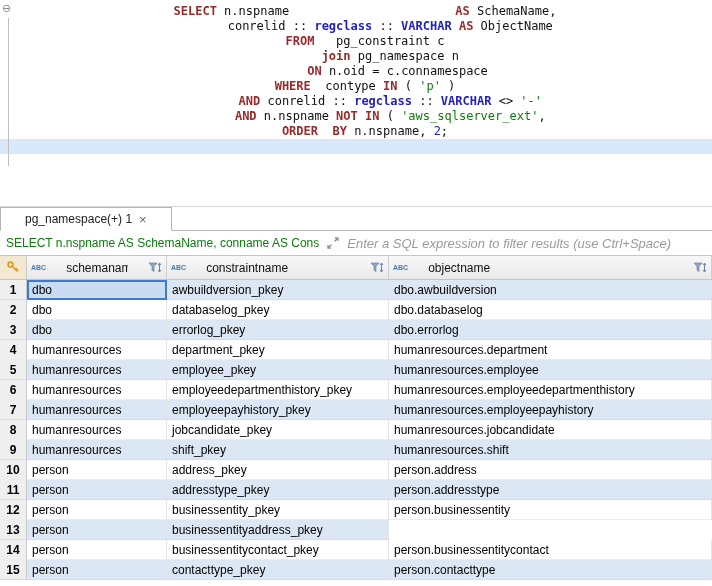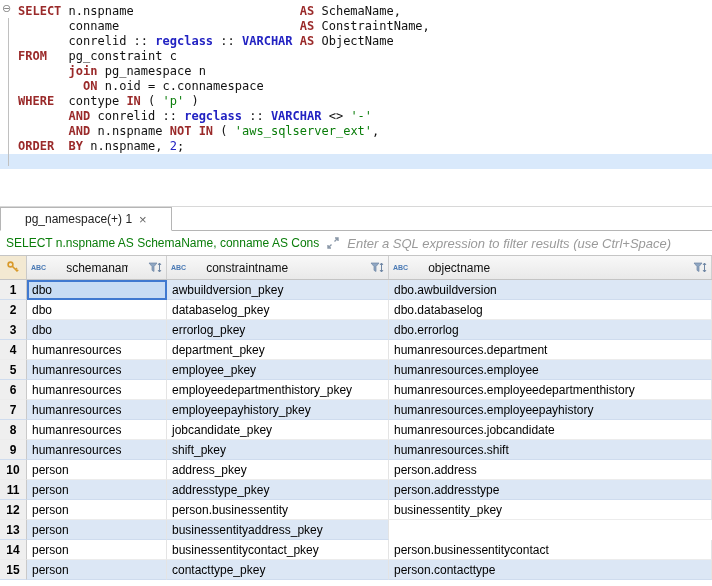--- a/index.html
+++ b/index.html
@@ -3,21 +3,21 @@
 <meta charset="utf-8">
 <style>
   * { margin:0; padding:0; box-sizing:border-box; }
   html,body { width:712px; height:586px; overflow:hidden; background:#fff;
               font-family:"Liberation Sans","DejaVu Sans",sans-serif; }
 
   
   .editor { position:relative; height:206px; background:#fff; padding-top:4px; }
   .gutter-line { position:absolute; left:8px; top:18px; width:1px; height:148px; background:#c0c0c0; }
   .fold-icon { position:absolute; left:2px; top:3px; font-size:11px; color:#888; line-height:11px; }
-  .code-lines { margin-left:18px; }
+  .code-lines { margin-left:18px;text-align:center; }
   .code-line { font-family:"DejaVu Sans Mono","Liberation Mono",monospace;
                font-size:12px; line-height:15px; white-space:pre; height:15px; }
   .caret-line { background:#d9e9fb; margin-left:-18px; padding-left:18px; }
   .tok-kw  { color:#9a2a2a; font-weight:bold; }
   .tok-pl  { color:#111; }
   .tok-str { color:#0a7d0a; }
   .tok-ty  { color:#2222c2; font-weight:bold; }
   .tok-num { color:#2222c2; }
 
   
@@ -55,21 +55,20 @@
   .grid-row .cell.sel { outline:2px solid #4079d0; outline-offset:-2px; background:#c8dcf4 !important; }
 </style>
 </head>
 <body>
 
 <div class="editor">
   <span class="fold-icon">⊖</span>
   <div class="gutter-line"></div>
   <div class="code-lines">
       <div class="code-line"><span class="tok-kw">SELECT</span><span class="tok-pl"> n.nspname                       </span><span class="tok-kw">AS</span><span class="tok-pl"> SchemaName,</span></div>
-      <div class="code-line"><span class="tok-pl">       conname                         </span><span class="tok-kw">AS</span><span class="tok-pl"> ConstraintName,</span></div>
       <div class="code-line"><span class="tok-pl">       conrelid :: </span><span class="tok-ty">regclass</span><span class="tok-pl"> :: </span><span class="tok-ty">VARCHAR</span><span class="tok-pl"> </span><span class="tok-kw">AS</span><span class="tok-pl"> ObjectName</span></div>
       <div class="code-line"><span class="tok-kw">FROM</span><span class="tok-pl">   pg_constraint c</span></div>
       <div class="code-line"><span class="tok-pl">       </span><span class="tok-kw">join</span><span class="tok-pl"> pg_namespace n</span></div>
       <div class="code-line"><span class="tok-pl">         </span><span class="tok-kw">ON</span><span class="tok-pl"> n.oid = c.connamespace</span></div>
       <div class="code-line"><span class="tok-kw">WHERE</span><span class="tok-pl">  contype </span><span class="tok-kw">IN</span><span class="tok-pl"> ( </span><span class="tok-str">'p'</span><span class="tok-pl"> )</span></div>
       <div class="code-line"><span class="tok-pl">       </span><span class="tok-kw">AND</span><span class="tok-pl"> conrelid :: </span><span class="tok-ty">regclass</span><span class="tok-pl"> :: </span><span class="tok-ty">VARCHAR</span><span class="tok-pl"> &lt;&gt; </span><span class="tok-str">'-'</span></div>
       <div class="code-line"><span class="tok-pl">       </span><span class="tok-kw">AND</span><span class="tok-pl"> n.nspname </span><span class="tok-kw">NOT IN</span><span class="tok-pl"> ( </span><span class="tok-str">'aws_sqlserver_ext'</span><span class="tok-pl">,</span></div>
       <div class="code-line"><span class="tok-kw">ORDER</span><span class="tok-pl">  </span><span class="tok-kw">BY</span><span class="tok-pl"> n.nspname, </span><span class="tok-num">2</span><span class="tok-pl">;</span></div>
       <div class="code-line caret-line"></div>
     </div>
@@ -202,22 +201,22 @@
       </div>
       <div class="grid-row grid-cols odd">
         <div class="cell rownum">11</div>
         <div class="cell">person</div>
         <div class="cell">addresstype_pkey</div>
         <div class="cell">person.addresstype</div>
       </div>
       <div class="grid-row grid-cols">
         <div class="cell rownum">12</div>
         <div class="cell">person</div>
+        <div class="cell">businessentity_pkey</div>
         <div class="cell">person.businessentity</div>
-        <div class="cell">businessentity_pkey</div>
       </div>
       <div class="grid-row grid-cols odd">
         <div class="cell rownum">13</div>
         <div class="cell">person</div>
         <div class="cell">businessentityaddress_pkey</div>
       </div>
       <div class="grid-row grid-cols">
         <div class="cell rownum">14</div>
         <div class="cell">person</div>
         <div class="cell">businessentitycontact_pkey</div>

